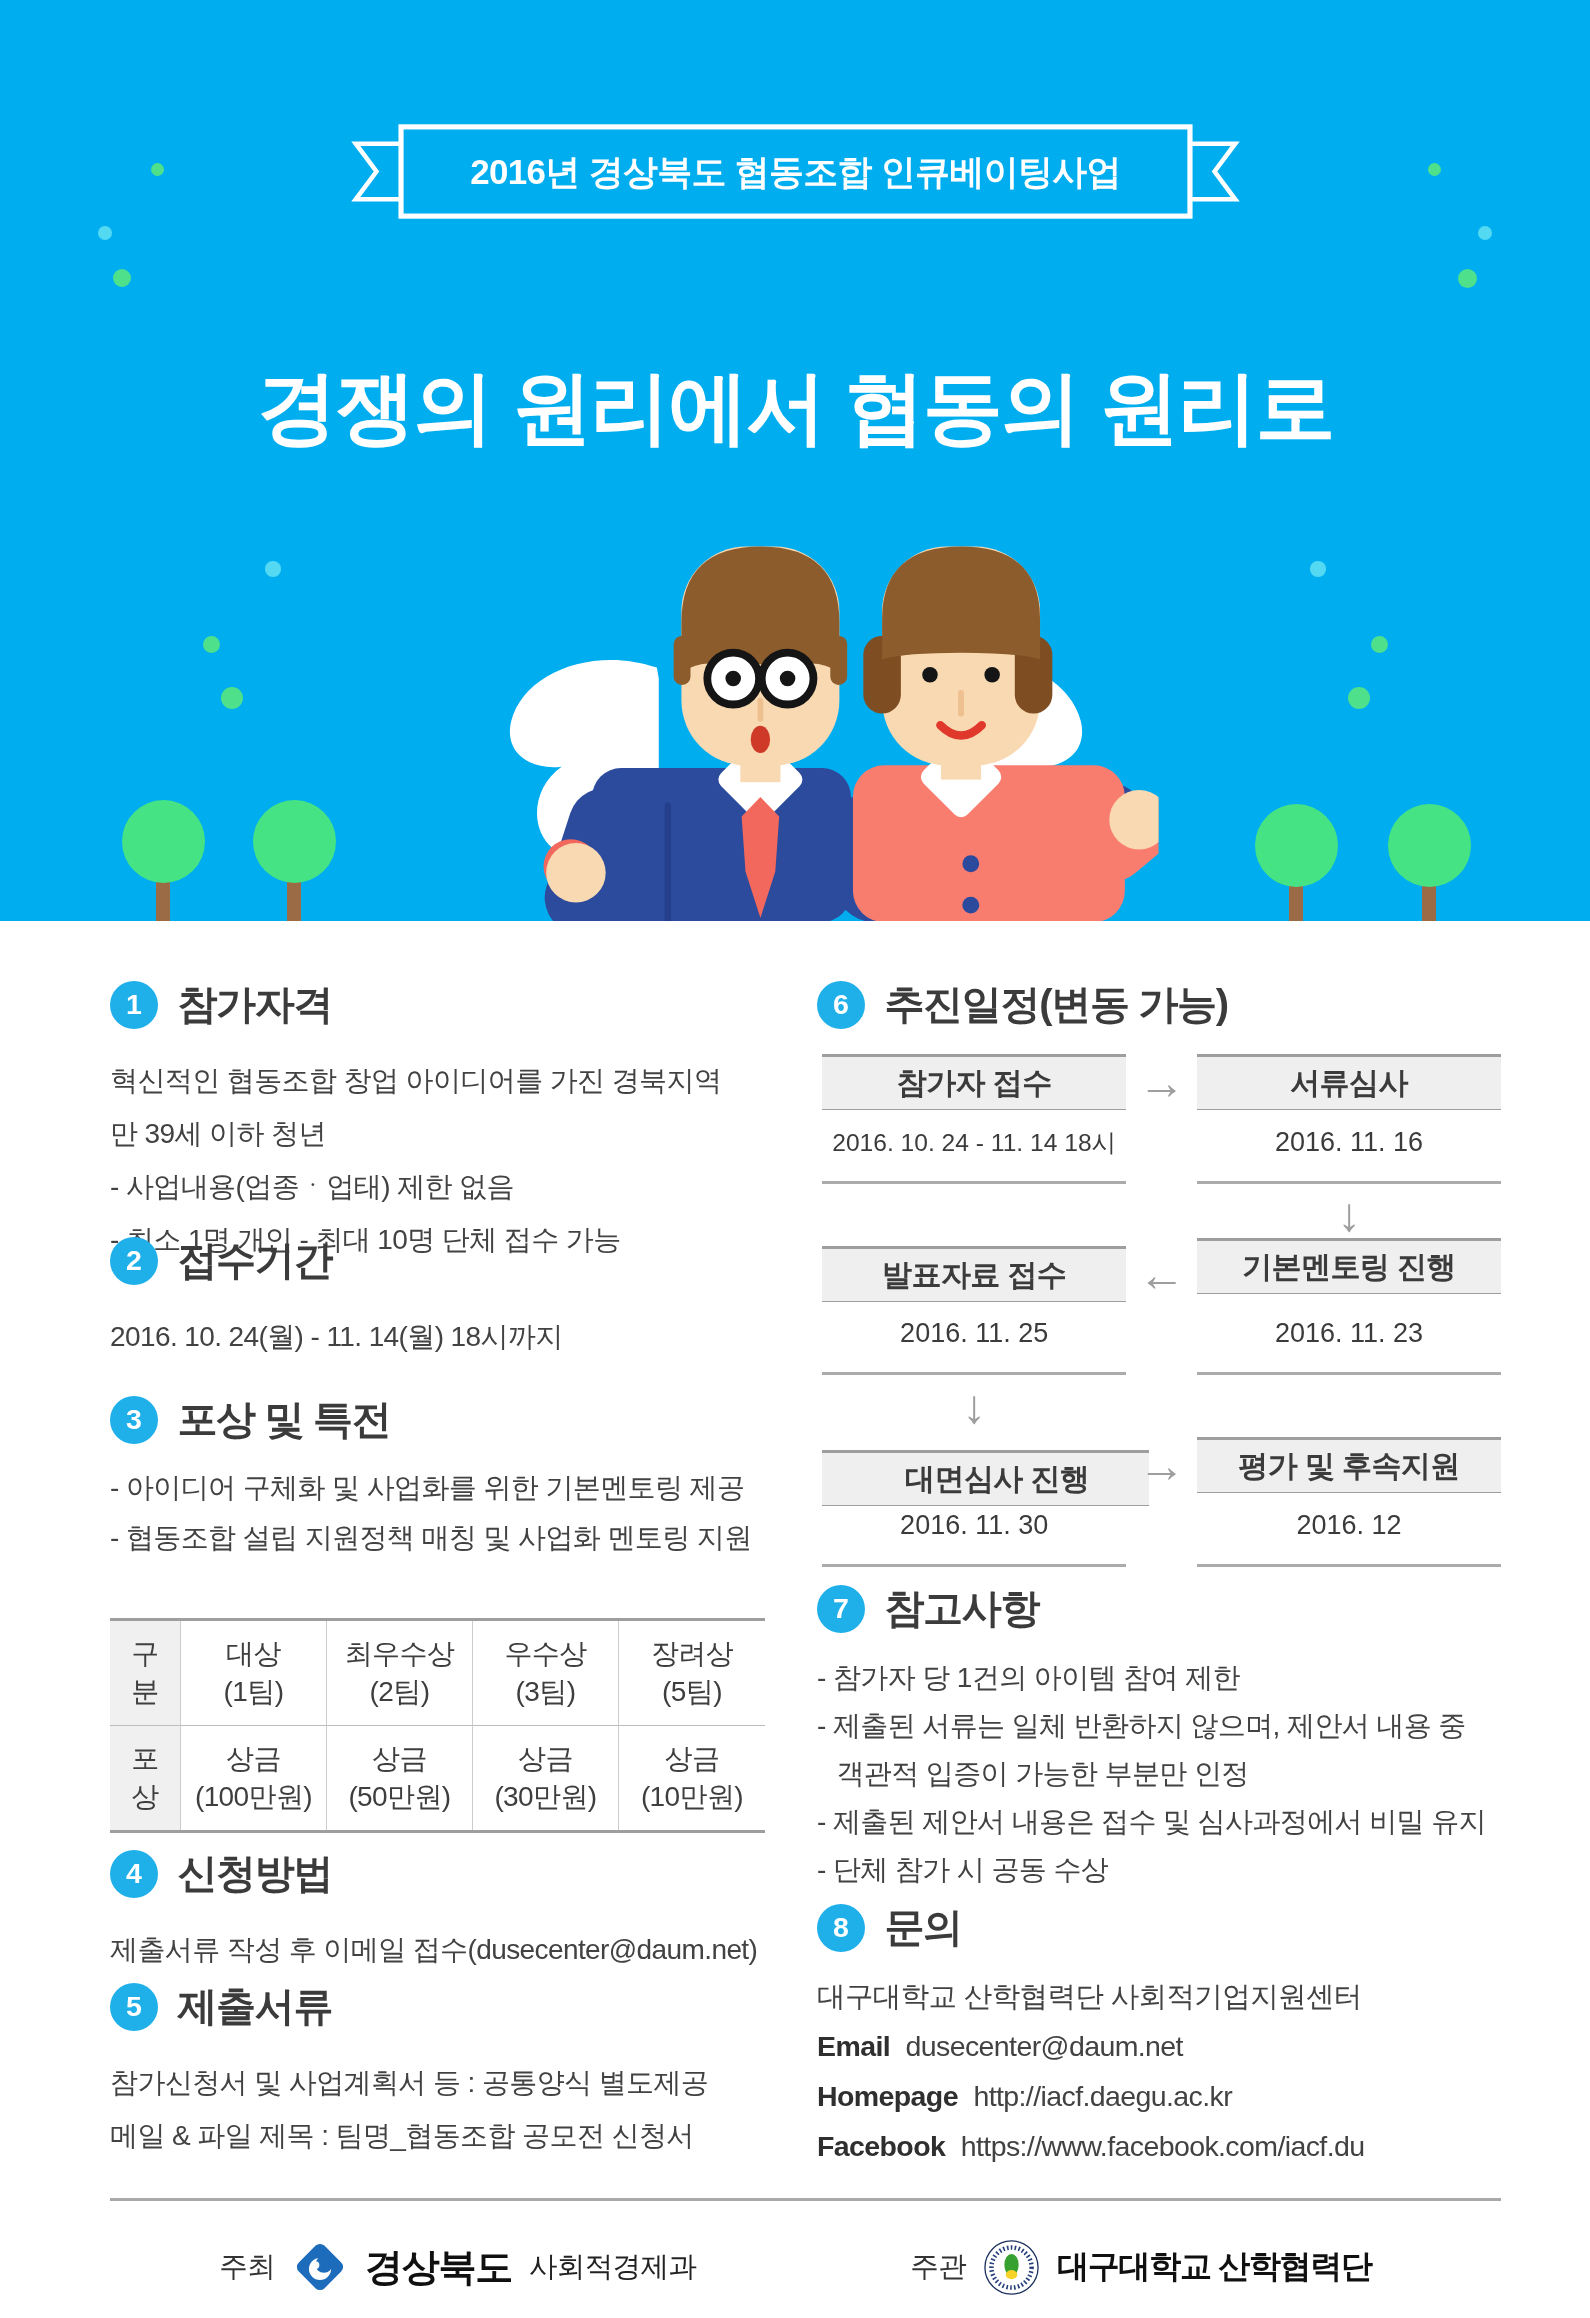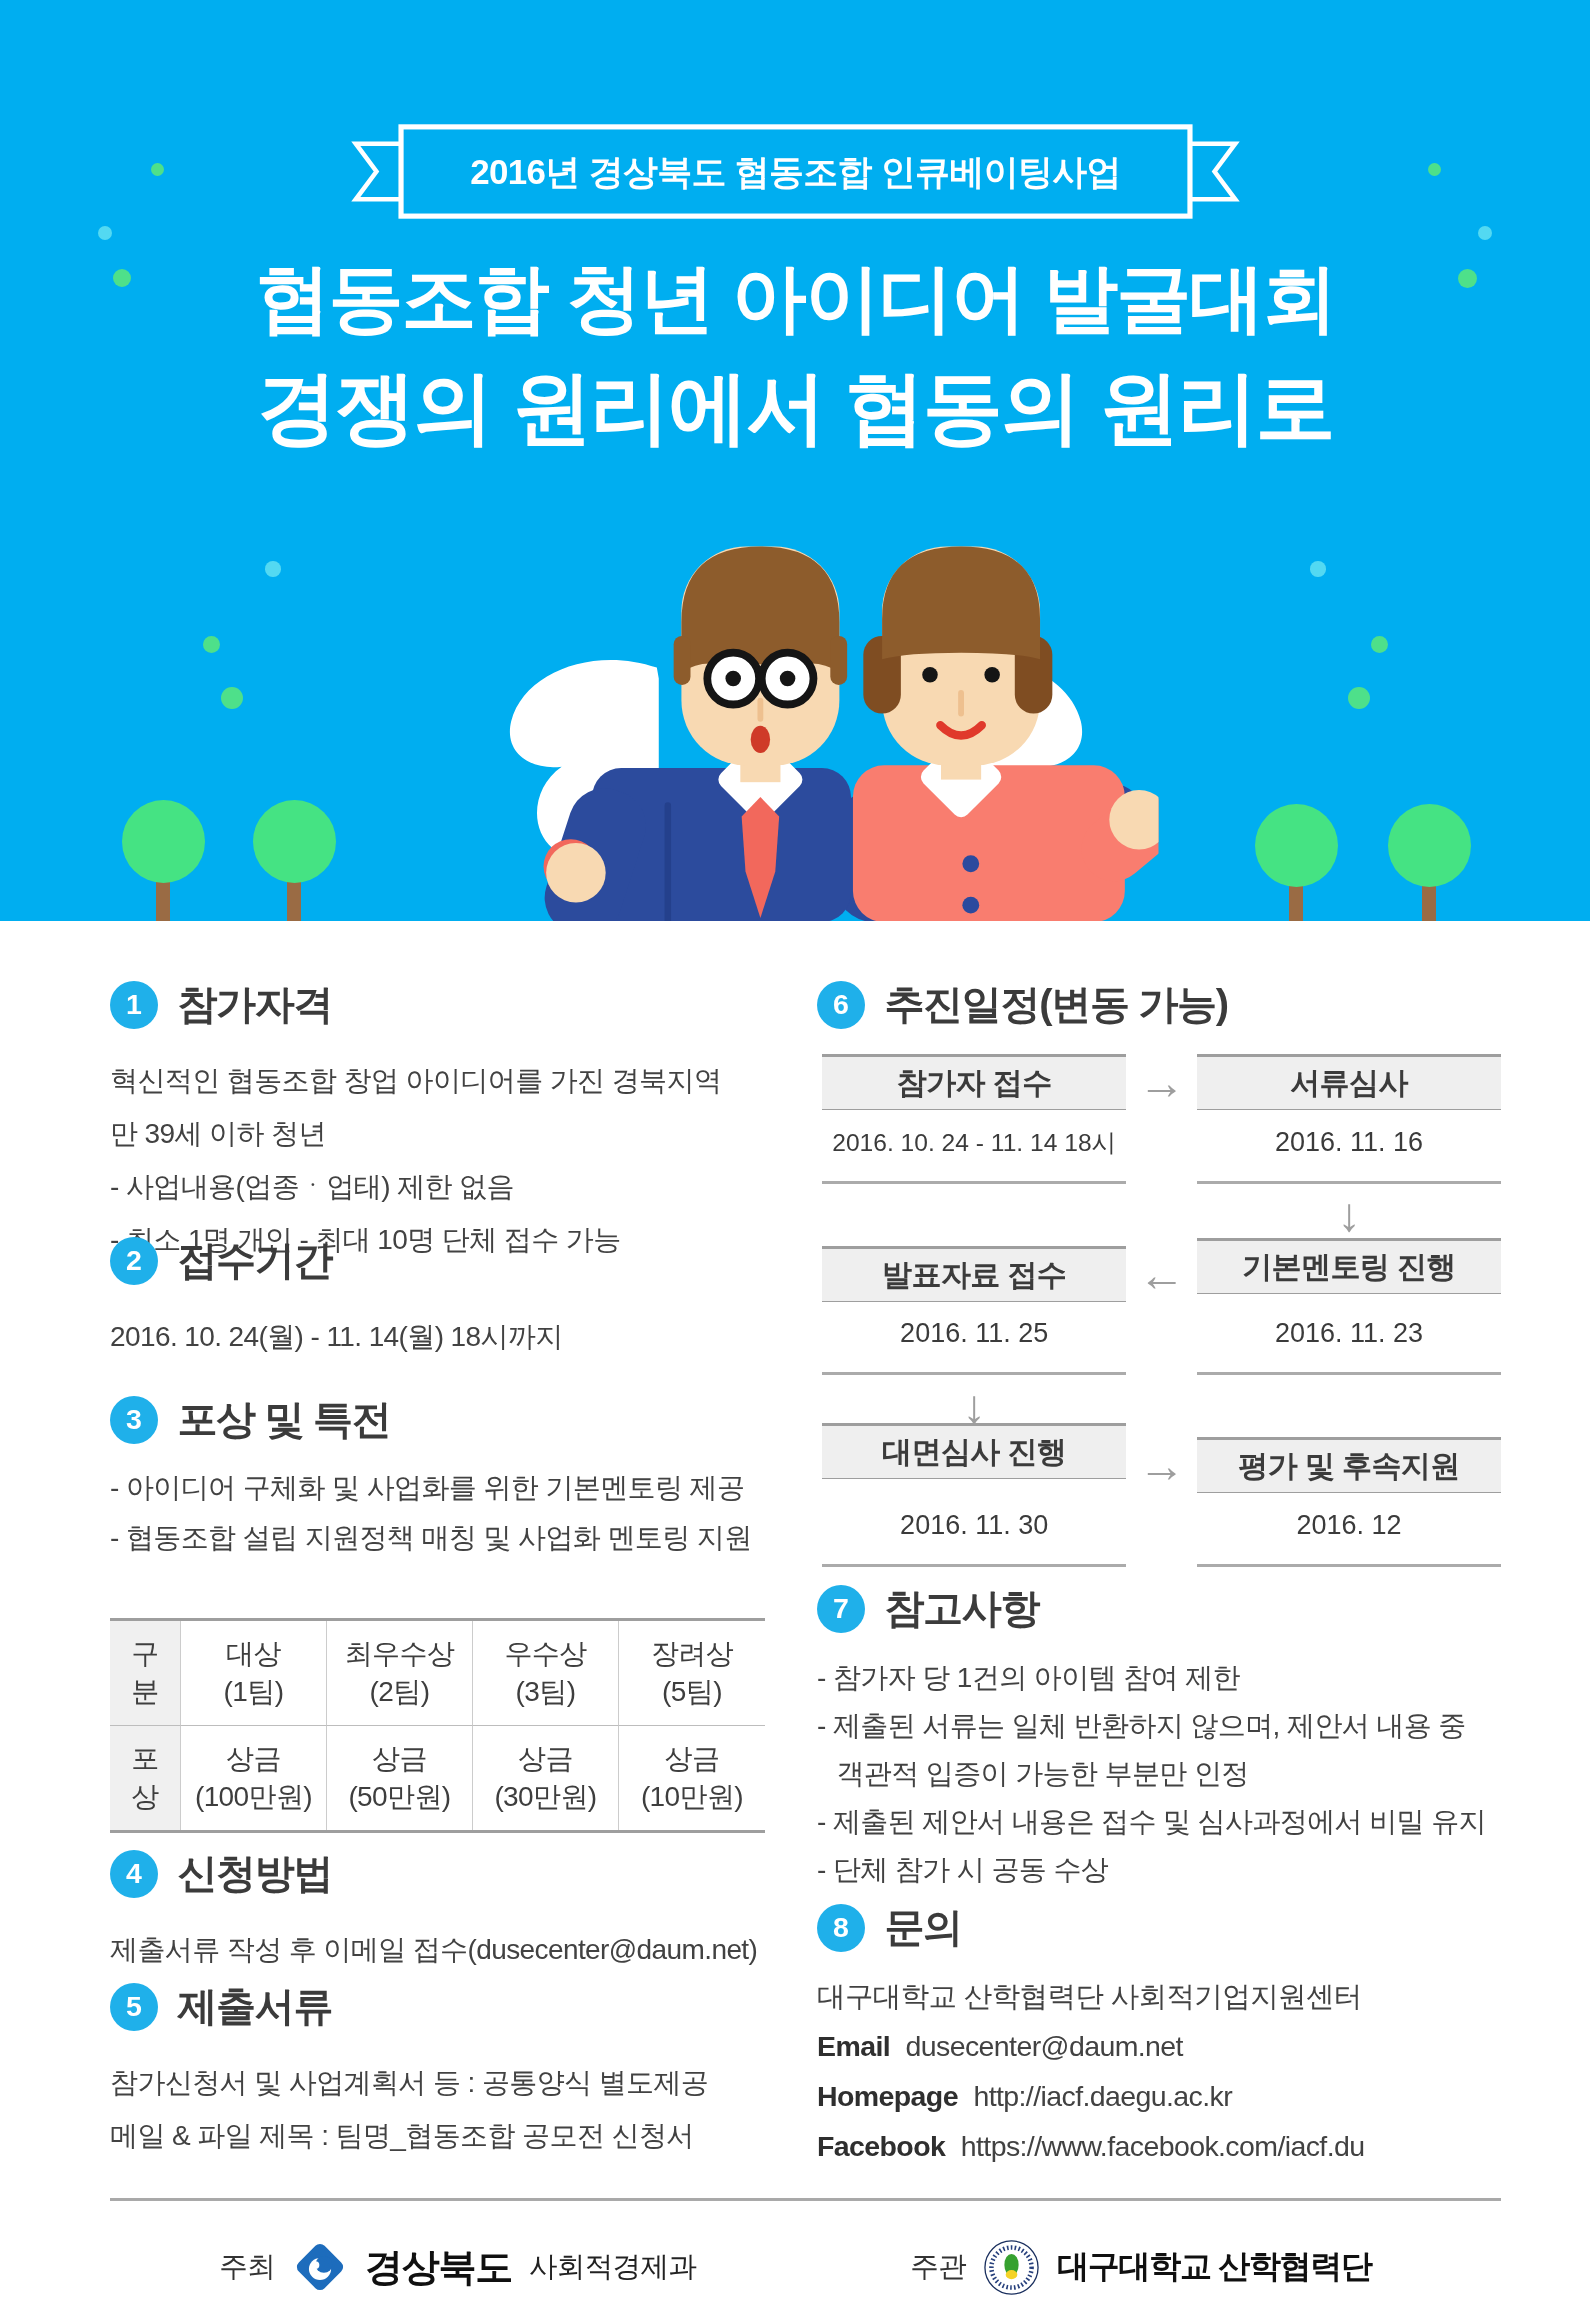--- a/index.html
+++ b/index.html
@@ -67,21 +67,20 @@
 
   <div class="hero">
 
     <svg class="ribbon" viewBox="0 0 1420 150">
       <polygon points="200,32 30,32 62,75 30,118 200,118" fill="#00AEF0" stroke="#ffffff" stroke-width="7"></polygon>
       <polygon points="1220,32 1390,32 1358,75 1390,118 1220,118" fill="#00AEF0" stroke="#ffffff" stroke-width="7"></polygon>
       <rect x="100" y="6" width="1220" height="138" fill="#00AEF0" stroke="#ffffff" stroke-width="8"></rect>
       <text x="710" y="95" text-anchor="middle" fill="#ffffff" font-size="54" font-weight="bold" letter-spacing="-1">2016년 경상북도 협동조합 인큐베이팅사업</text>
     </svg>
 
-    <div class="hero-title t1">협동조합 청년 아이디어 발굴대회</div>
     <div class="hero-title t2">경쟁의 원리에서 협동의 원리로</div>
 
     <div class="dot green" style="left:151px;top:163px;width:13px;height:13px;"></div>
     <div class="dot cyan" style="left:98px;top:226px;width:14.2px;height:14.2px;"></div>
     <div class="dot green" style="left:113px;top:269px;width:18px;height:18px;"></div>
     <div class="dot cyan" style="left:265px;top:561px;width:15.5px;height:15.5px;"></div>
     <div class="dot green" style="left:203px;top:636px;width:17px;height:17px;"></div>
     <div class="dot green" style="left:221px;top:687px;width:22px;height:22px;"></div>
     <div class="dot green" style="left:1428px;top:163px;width:13px;height:13px;"></div>
     <div class="dot cyan" style="left:1478px;top:226px;width:14.2px;height:14.2px;"></div>
@@ -269,21 +268,21 @@
     <div class="fhr col1" style="top:127px;"></div>
     <div class="fhr col2" style="top:127px;"></div>
 
     <div class="fbox col1" style="top:192px;">발표자료 접수</div>
     <div class="fbox col2" style="top:184px;">기본멘토링 진행</div>
     <div class="fdate col1" style="top:260px;">2016. 11. 25</div>
     <div class="fdate col2" style="top:260px;">2016. 11. 23</div>
     <div class="fhr col1" style="top:318px;"></div>
     <div class="fhr col2" style="top:318px;"></div>
 
-    <div class="fbox col1" style="top:369px;">대면심사 진행</div>
+    <div class="fbox col1" style="top:396px;padding-left:23px;">대면심사 진행</div>
     <div class="fbox col2" style="top:383px;">평가 및 후속지원</div>
     <div class="fdate col1" style="top:452px;">2016. 11. 30</div>
     <div class="fdate col2" style="top:452px;">2016. 12</div>
     <div class="fhr col1" style="top:510px;"></div>
     <div class="fhr col2" style="top:510px;"></div>
 
     <div class="farrow" style="left:309px;width:71px;top:5.2px;">→</div>
     <div class="farrow" style="left:506px;width:52px;top:137px;">↓</div>
     <div class="farrow" style="left:309px;width:71px;top:197px;">←</div>
     <div class="farrow" style="left:131px;width:52px;top:329px;">↓</div>

